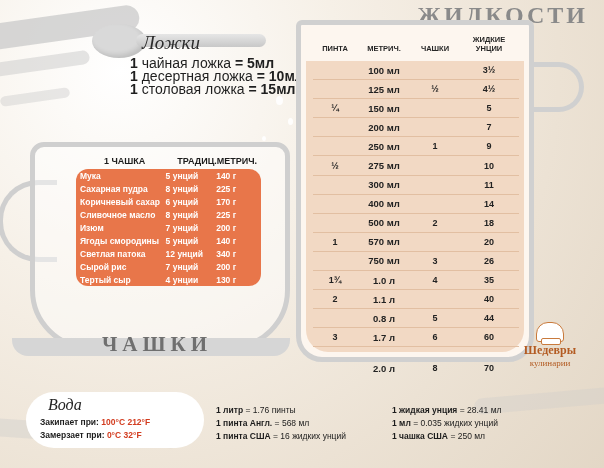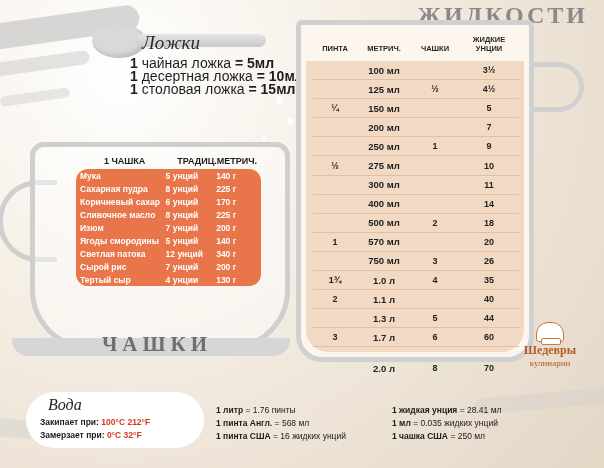--- a/index.html
+++ b/index.html
@@ -351,21 +351,21 @@
             <div class="jr4">35</div>
           </div>
         <div class="jug-row">
             <div class="jr1">2</div>
             <div class="jr2">1.1 л</div>
             <div class="jr3"></div>
             <div class="jr4">40</div>
           </div>
         <div class="jug-row">
             <div class="jr1"></div>
-            <div class="jr2">1.3 л</div>
+            <div class="jr2">0.8 л</div>
             <div class="jr3">5</div>
             <div class="jr4">44</div>
           </div>
         <div class="jug-row">
             <div class="jr1">3</div>
             <div class="jr2">1.7 л</div>
             <div class="jr3">6</div>
             <div class="jr4">60</div>
           </div>
         <div class="jug-row">

